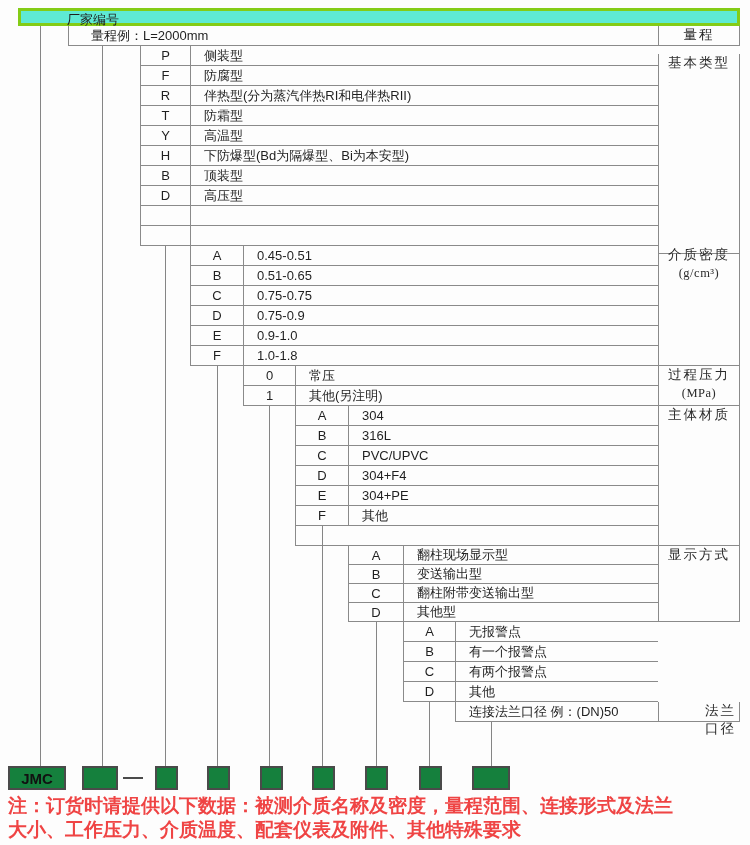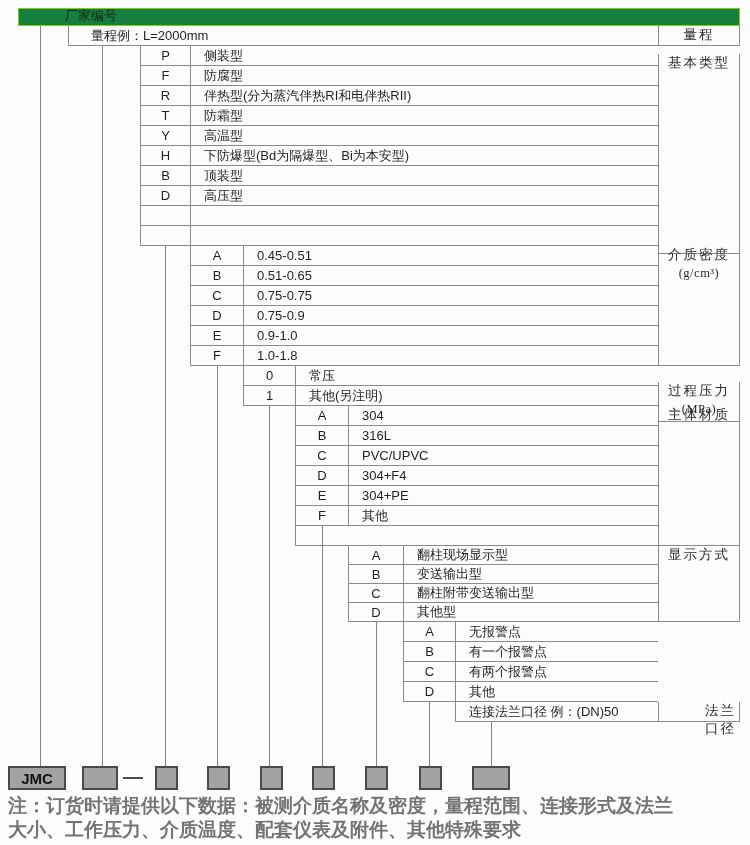--- a/index.html
+++ b/index.html
@@ -1,22 +1,22 @@
 <!DOCTYPE html>
 <html><head>
 <meta charset="utf-8">
 <style>
   html,body { margin:0; padding:0; background:#fff; }
   .canvas {
     position:relative; width:750px; height:845px; background:#fdfdfd;
     font-family:"Liberation Sans", sans-serif; color:#1f1f1f; overflow:hidden;
   }
   .hdr-box {
-    position:absolute; box-sizing:border-box; border:1px solid #84cc16;
-    display:flex; align-items:flex-end; font-size:13px; background:#15803d;
+    position:absolute; box-sizing:border-box; border:3px solid #84cc16;
+    display:flex; align-items:flex-start; font-size:13px; background:#5eead4;
   }
   .range-row {
     position:absolute; box-sizing:border-box;
     border-left:1px solid #8a8a8a; border-bottom:1px solid #8a8a8a;
     display:flex; align-items:center; font-size:13px; padding-left:22px;
   }
   .section { position:absolute; box-sizing:border-box; }
   .row {
     box-sizing:border-box; height:20px; display:flex; align-items:center;
     border-left:1px solid #8a8a8a; border-bottom:1px solid #8a8a8a; font-size:13px;
@@ -38,30 +38,30 @@
     position:absolute; left:658px; width:82px; box-sizing:border-box;
     border-left:1px solid #8a8a8a; border-right:1px solid #8a8a8a; border-bottom:1px solid #8a8a8a;
     display:flex; flex-direction:column; align-items:center; 
     font-family:"Liberation Serif", serif; font-size:13.5px; letter-spacing:2px; color:#2b2b2b;
     line-height:18px; text-align:center;
   }
   .label-cell .sub { letter-spacing:0.5px; font-size:12.5px; }
   .vline { position:absolute; width:1px; background:#858585; }
   .bbox {
     position:absolute; height:24px; box-sizing:border-box;
-    border:2px solid #4a4a4a; background:#a3a3a3;
+    border:2px solid #4a4a4a; background:#15803d;
   }
   .jmc {
     display:flex; align-items:center; justify-content:center;
     font-weight:bold; font-size:15px; color:#111;
   }
   .dash { position:absolute; height:2px; background:#4a4a4a; }
   .note {
     position:absolute; left:8px; top:794px; width:730px;
-    font-size:19px; font-weight:bold; color:#737373; line-height:24px;
+    font-size:19px; font-weight:bold; color:#ef4444; line-height:24px;
     white-space:nowrap;
   }
 </style>
 </head>
 <body>
 
 <div class="canvas">
 
   <div class="hdr-box" style="left:18px; top:8px; width:722px; height:18px; padding-left:46px;">
     <span>厂家编号</span>
@@ -229,21 +229,21 @@
   <div class="label-cell" style="top:26px; height:20px;">
       <span>量程</span>
     </div>
   <div class="label-cell" style="top:54px; height:200px;">
       <span>基本类型</span>
     </div>
   <div class="label-cell" style="top:246px; height:120px;">
       <span>介质密度</span>
       <span class="sub">(g/cm³)</span>
     </div>
-  <div class="label-cell" style="top:366px; height:40px;margin-top:16px;">
+  <div class="label-cell" style="top:366px; height:40px;">
       <span>过程压力</span>
       <span class="sub">(MPa)</span>
     </div>
   <div class="label-cell" style="top:546px; height:76px;">
       <span>显示方式</span>
     </div>
   <div class="label-cell" style="top:406px; height:140px;">
       <span>主体材质</span>
     </div>
   <div class="label-cell" style="top:702px; height:20px;padding-left:43px;">

